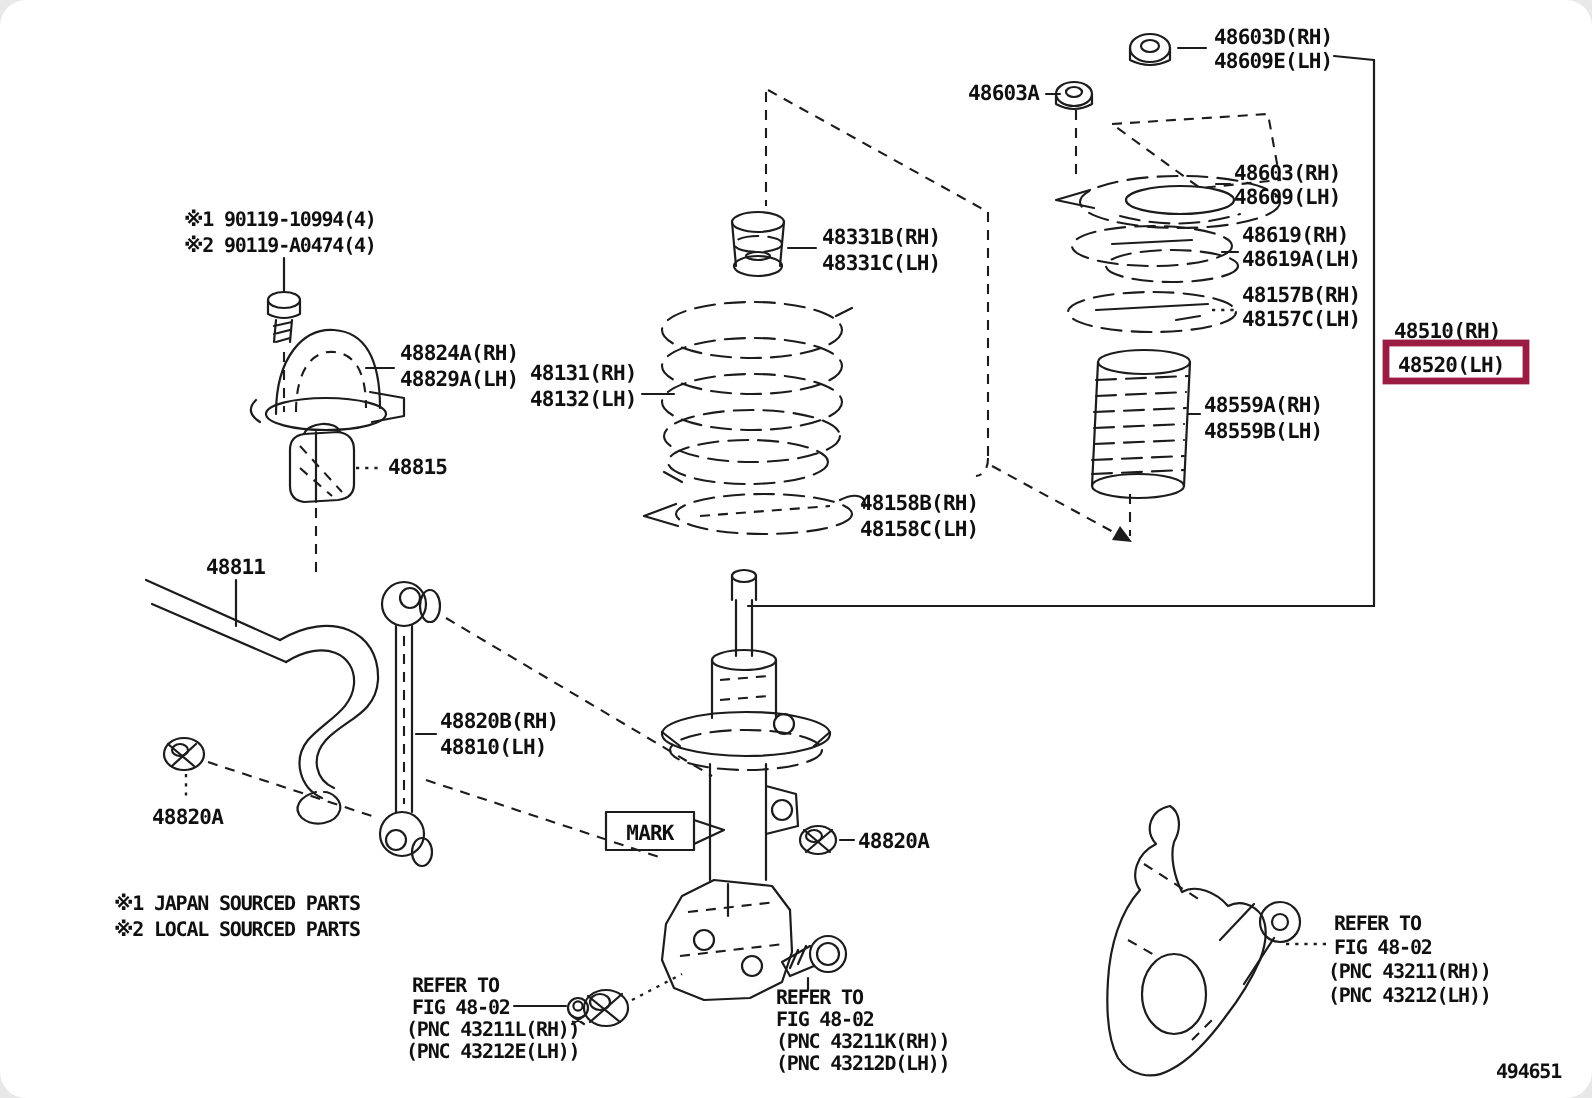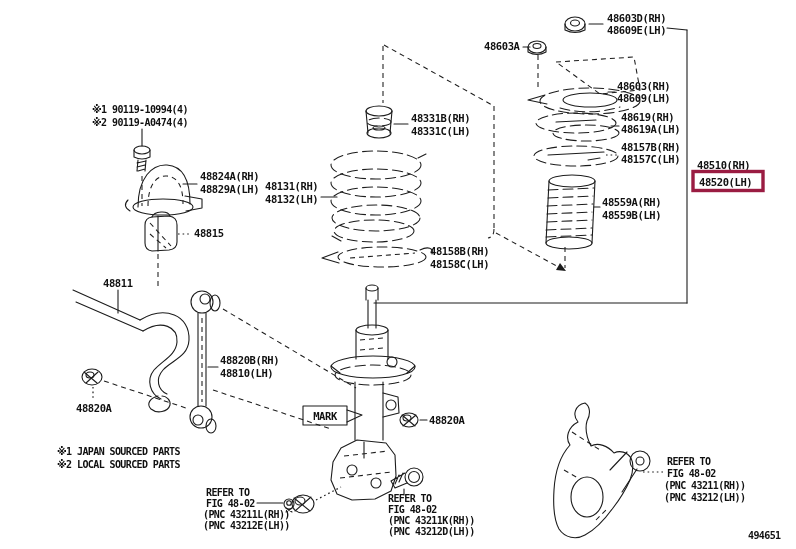--- a/index.html
+++ b/index.html
@@ -1,17 +1,17 @@
 <!DOCTYPE html>
 <html><head>
 <meta charset="utf-8">
 <style>
   html,body{margin:0;padding:0;background:#e8e8e8;}
   #stage{position:relative;width:796px;height:549px;background:#ffffff;overflow:hidden;
-         font-family:"DejaVu Sans Mono","DejaVu Sans",monospace;}
+         font-family:"DejaVu Sans Mono","DejaVu Sans",monospace;border-radius:13px;}
   svg{position:absolute;left:0;top:0;}
   .lbl{font-family:"DejaVu Sans Mono","DejaVu Sans",monospace;font-size:10.5px;font-weight:bold;
        letter-spacing:-0.4px;fill:#101010;}
   .note{font-family:"DejaVu Sans Mono","DejaVu Sans",monospace;font-size:10px;font-weight:bold;
        letter-spacing:-0.6px;fill:#101010;}
   .ln{stroke:#1c1c1c;stroke-width:1.1;fill:none;stroke-linecap:round;stroke-linejoin:round;}
   .dash{stroke:#1c1c1c;stroke-width:1.05;fill:none;stroke-dasharray:5 4;}
   .dot{stroke:#1c1c1c;stroke-width:1.2;fill:none;stroke-dasharray:1.6 3;}
   .sk{stroke:#1c1c1c;stroke-width:1.05;fill:none;stroke-dasharray:10 5;stroke-linecap:round;}
   .fillb{fill:#1c1c1c;stroke:none;}

